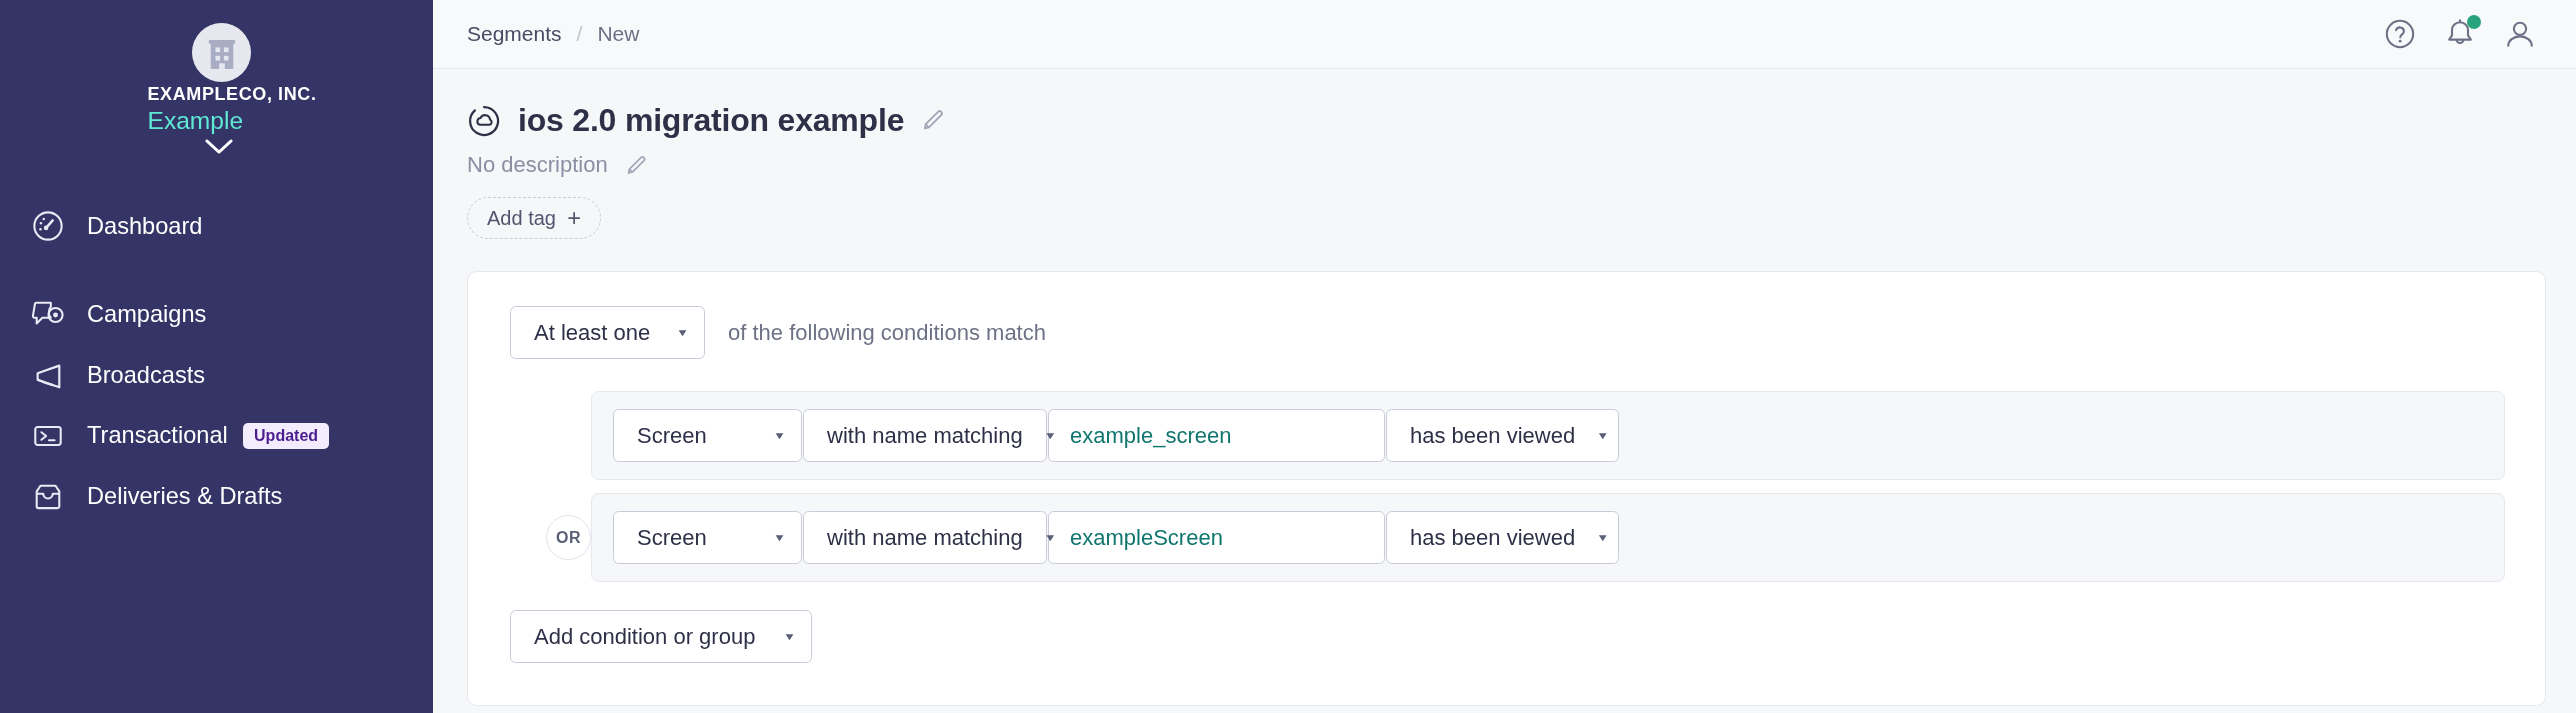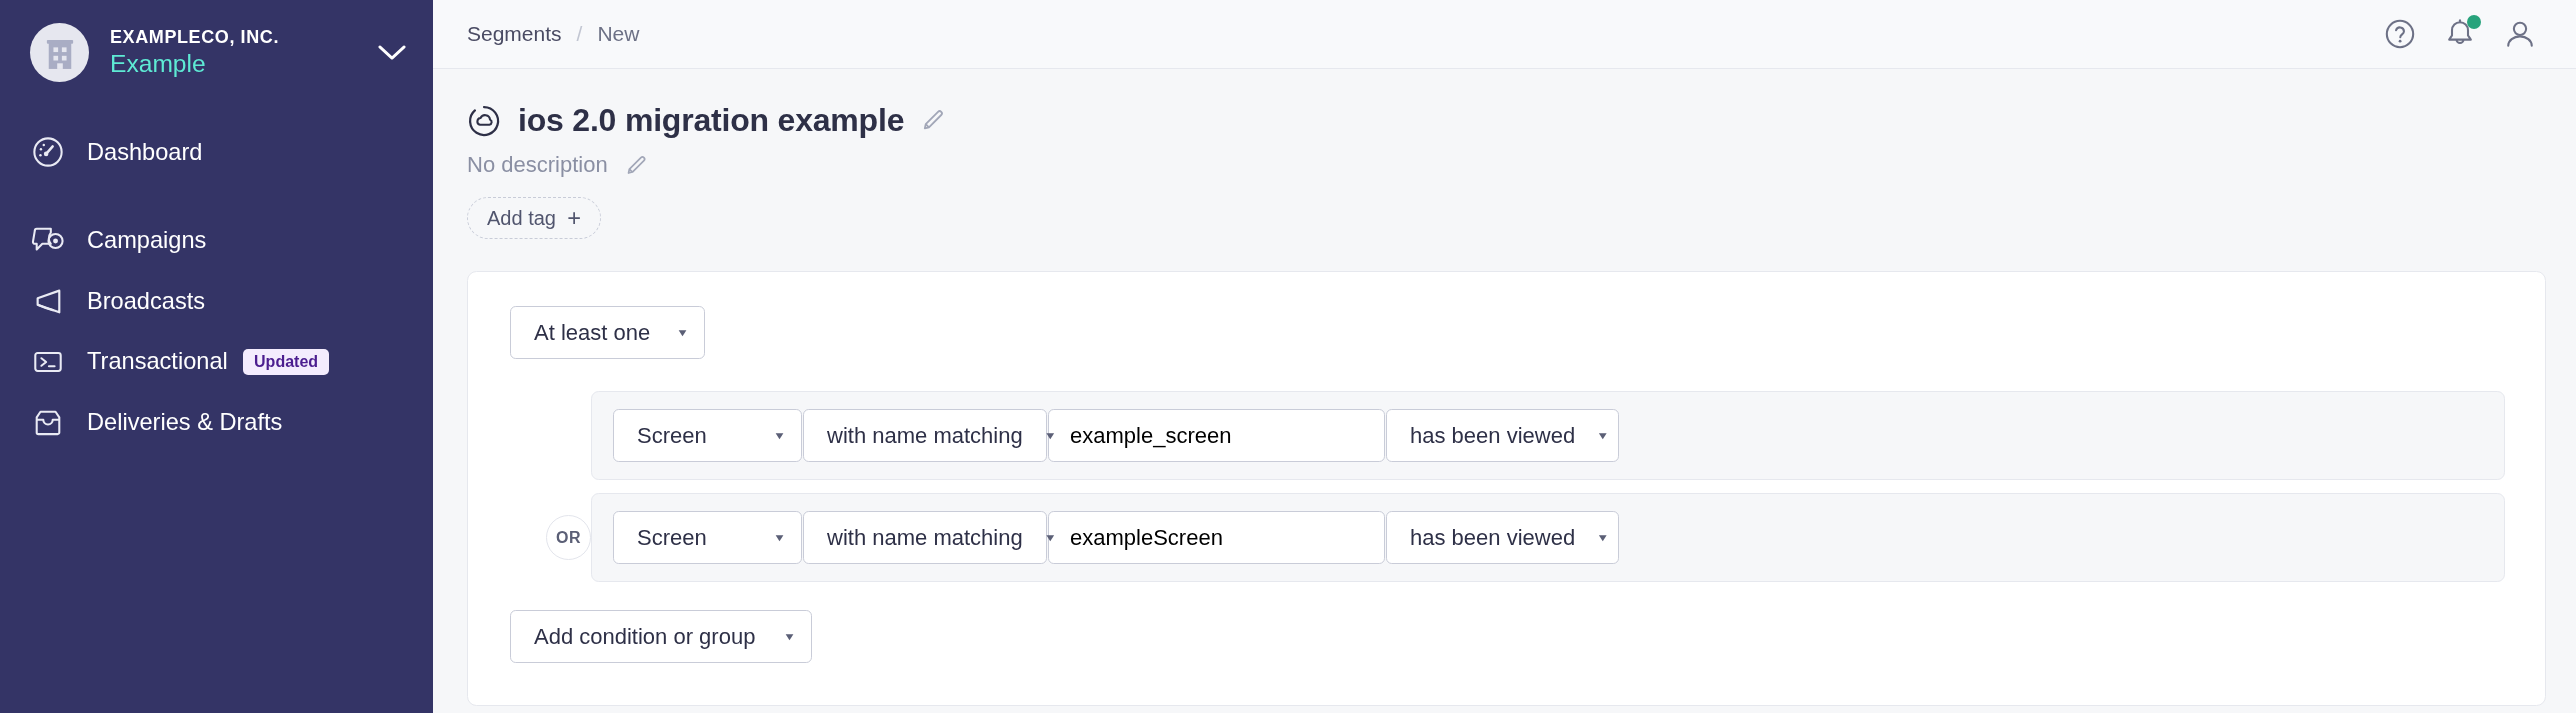--- a/index.html
+++ b/index.html
@@ -19,20 +19,21 @@
     background: #343466;
     color: #ffffff;
     padding-top: 0;
     position: relative;
   }
   .org {
     display: flex;
     align-items: center;
     padding: 23px 20px 19px 30px;
     cursor: pointer;
+    flex-direction: column;
   }
   .org-avatar {
     width: 59px; height: 59px;
     border-radius: 50%;
     background: #e6e7ef;
     display: flex; align-items: center; justify-content: center;
     flex: 0 0 auto;
   }
   .org-text { margin-left: 21px; flex: 1 1 auto; }
   .org-name {
@@ -193,21 +194,21 @@
   .sel-operator { width: 244px; min-width: 244px; }
   .sel-action { width: 233px; min-width: 233px; }
   .text-input {
     width: 337px; min-width: 337px;
     height: 53px;
     background: #ffffff;
     border: 0.9px solid #c9ccd8;
     border-radius: 5.7px;
     padding: 0 21px;
     font-size: 22px;
-    color: #000000;
+    color: #0f766e;
     font-family: "Liberation Sans", sans-serif;
     outline: none;
   }
   .add-cond-row { margin-top: 28px; }
   .sel-addcond { width: 302px; height: 53px; }
 </style>
 </head>
 <body>
 
 <div class="app">
@@ -373,20 +374,21 @@
         </span>
       </div>
 
       <div class="card">
 
         <div class="match-row">
           <span class="select sel-anyall">
             <span>At least one</span>
             <span class="caret">▼</span>
           </span>
+          <span class="match-text">of the following conditions match</span>
         </div>
 
         <div class="conditions">
 
           <div class="cond-row">
             <div class="or-cell"></div>
             <div class="cond-box">
               <span class="select sel-subject">
                 <span>Screen</span>
                 <span class="caret">▼</span>

